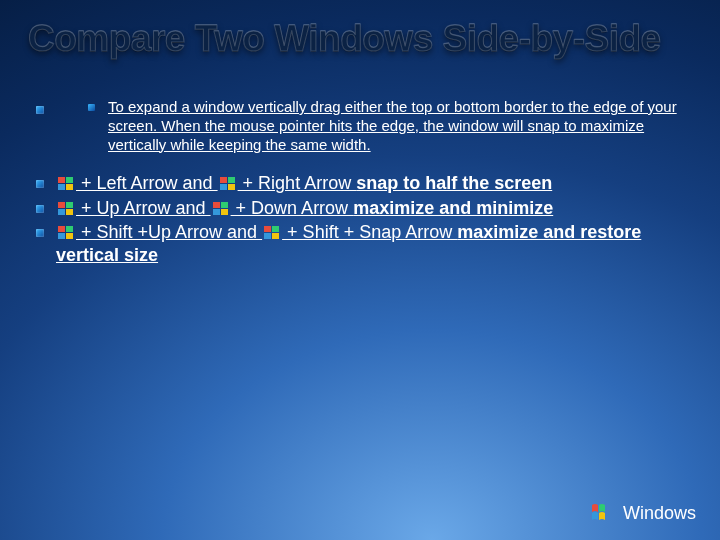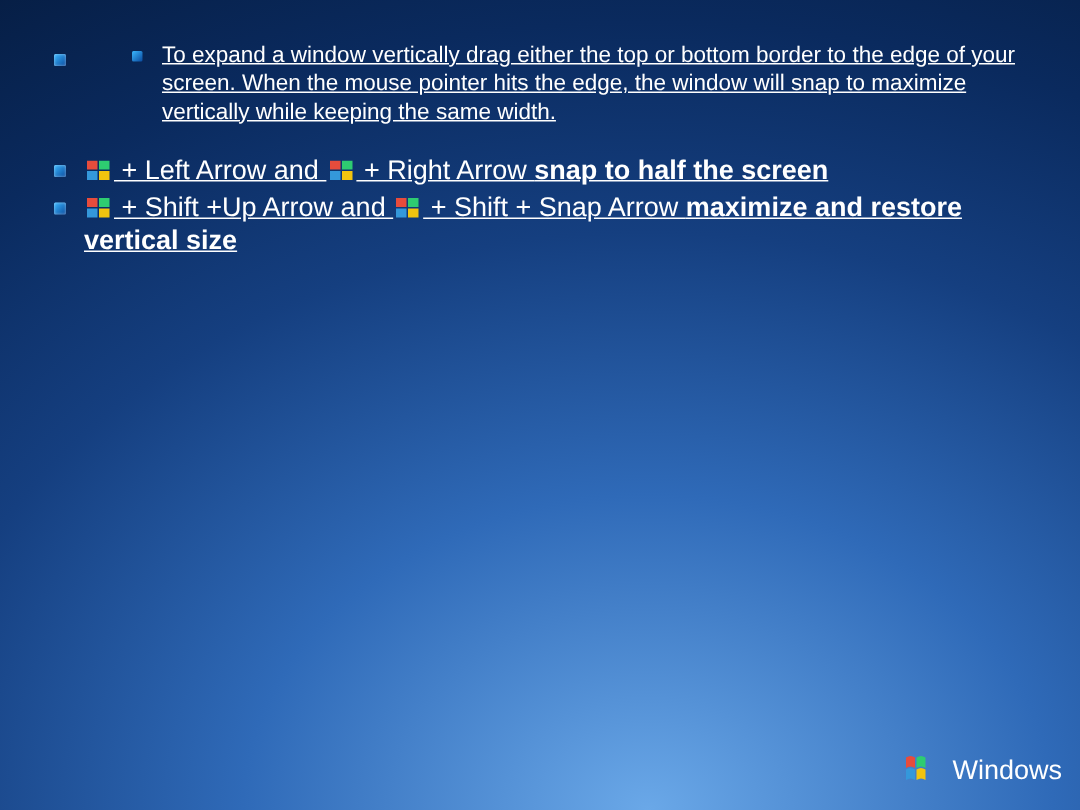--- a/index.html
+++ b/index.html
@@ -77,35 +77,36 @@
   u { text-decoration: underline; }
   .winkey {
     display: inline-block;
     width: 16px;
     height: 14px;
     vertical-align: -2px;
     margin: 0 2px;
   }
   .footer-logo {
     position: absolute;
-    right: 12px;
+    right: 24px;
     bottom: 16px;
     display: flex;
     align-items: center;
     gap: 6px;
     color: #fff;
     font-size: 18px;
   }
   .footer-logo .flag { width: 26px; height: 22px; }
   .sub1-content { display:inline; }
 </style>
 </head>
 <body>
 
 <div class="slide">
+  <div class="title">Compare Two Windows Side-by-Side</div>
 
   <ul class="l1">
 
     <li>
       <ul class="l2">
         <li>
           <u>To expand a window vertically drag either the top or bottom border to the edge of your screen. When the mouse pointer hits the edge, the window will snap to maximize vertically while keeping the same width.</u>
         </li>
       </ul>
     </li>
@@ -122,20 +123,33 @@
             <rect x="0" y="7" width="7" height="6" fill="#3498db"></rect>
             <rect x="8" y="7" width="7" height="6" fill="#f1c40f"></rect>
           </svg></span><span> + Right Arrow </span><b>snap to half the screen</b>
     </li>
     <li class="tight">
       <span class="winkey"><svg viewBox="0 0 16 14">
             <rect x="0" y="0" width="7" height="6" fill="#e74c3c"></rect>
             <rect x="8" y="0" width="7" height="6" fill="#2ecc71"></rect>
             <rect x="0" y="7" width="7" height="6" fill="#3498db"></rect>
             <rect x="8" y="7" width="7" height="6" fill="#f1c40f"></rect>
+          </svg></span><span> + Up Arrow and </span><span class="winkey"><svg viewBox="0 0 16 14">
+            <rect x="0" y="0" width="7" height="6" fill="#e74c3c"></rect>
+            <rect x="8" y="0" width="7" height="6" fill="#2ecc71"></rect>
+            <rect x="0" y="7" width="7" height="6" fill="#3498db"></rect>
+            <rect x="8" y="7" width="7" height="6" fill="#f1c40f"></rect>
+          </svg></span><span> + Down Arrow </span><b>maximize and minimize</b>
+    </li>
+    <li class="tight">
+      <span class="winkey"><svg viewBox="0 0 16 14">
+            <rect x="0" y="0" width="7" height="6" fill="#e74c3c"></rect>
+            <rect x="8" y="0" width="7" height="6" fill="#2ecc71"></rect>
+            <rect x="0" y="7" width="7" height="6" fill="#3498db"></rect>
+            <rect x="8" y="7" width="7" height="6" fill="#f1c40f"></rect>
           </svg></span><span> + Shift +Up Arrow and </span><span class="winkey"><svg viewBox="0 0 16 14">
             <rect x="0" y="0" width="7" height="6" fill="#e74c3c"></rect>
             <rect x="8" y="0" width="7" height="6" fill="#2ecc71"></rect>
             <rect x="0" y="7" width="7" height="6" fill="#3498db"></rect>
             <rect x="8" y="7" width="7" height="6" fill="#f1c40f"></rect>
           </svg></span><span> + Shift + Snap Arrow </span><b>maximize and restore vertical size</b>
     </li>
   </ul>
 </div>
 

